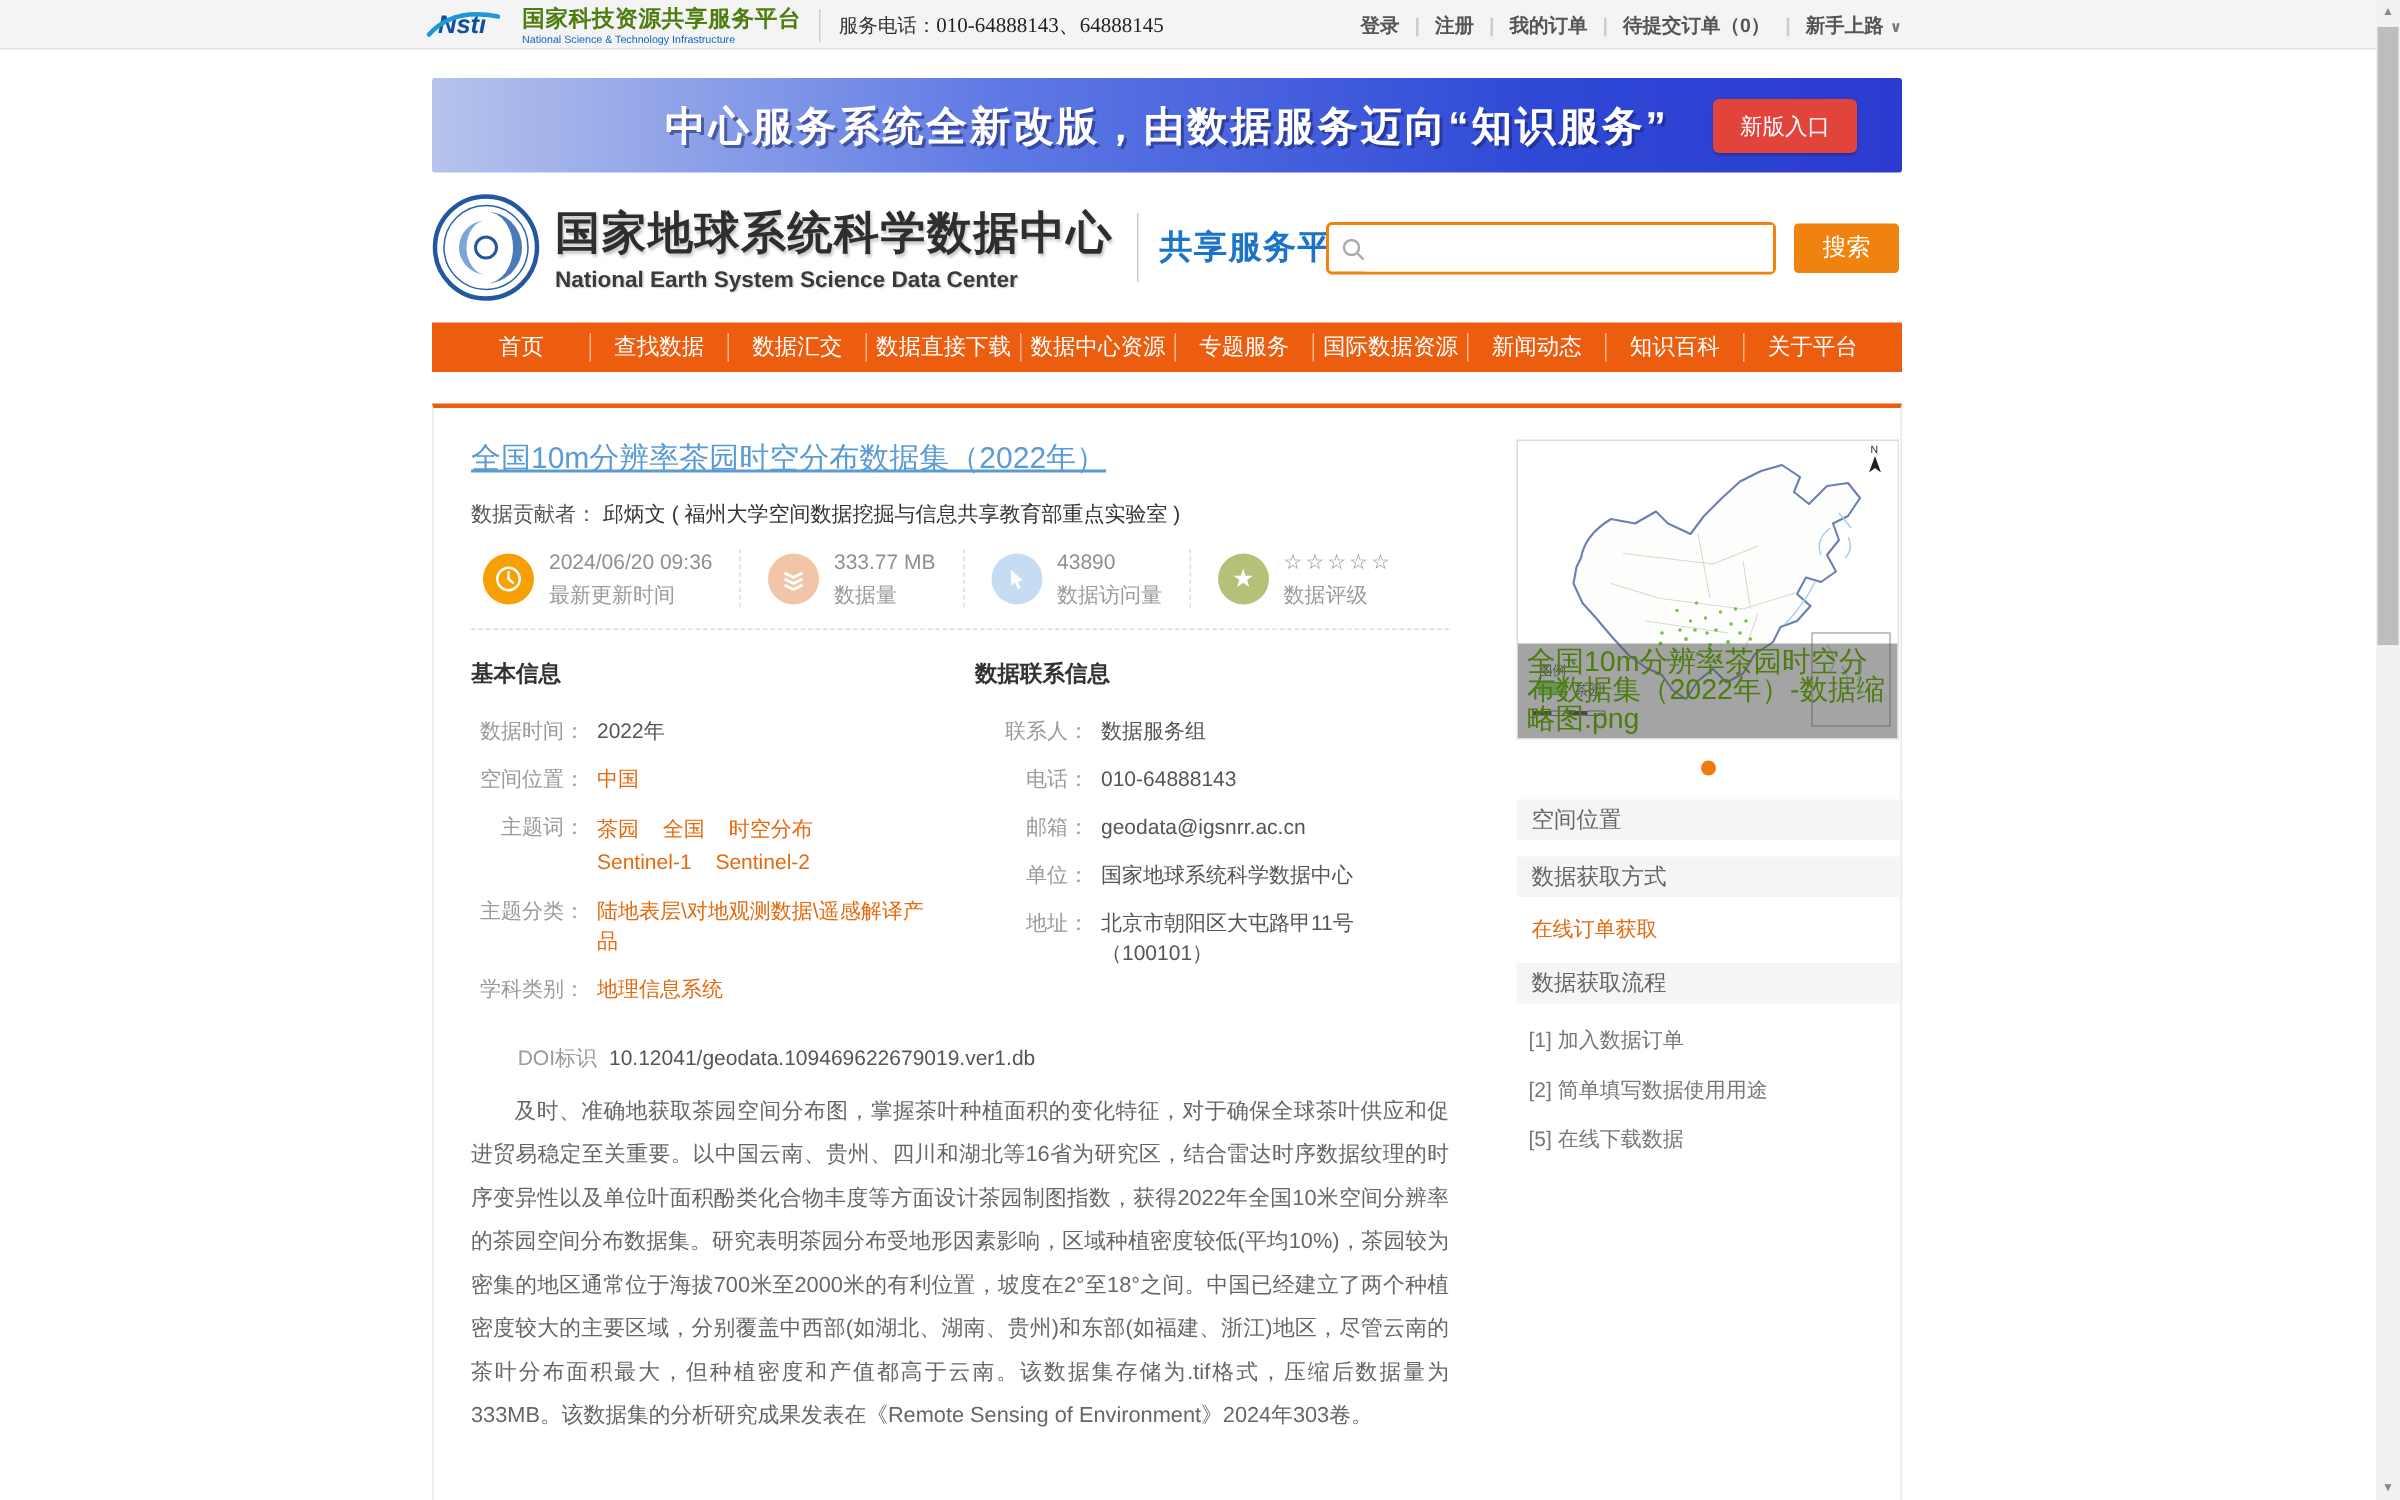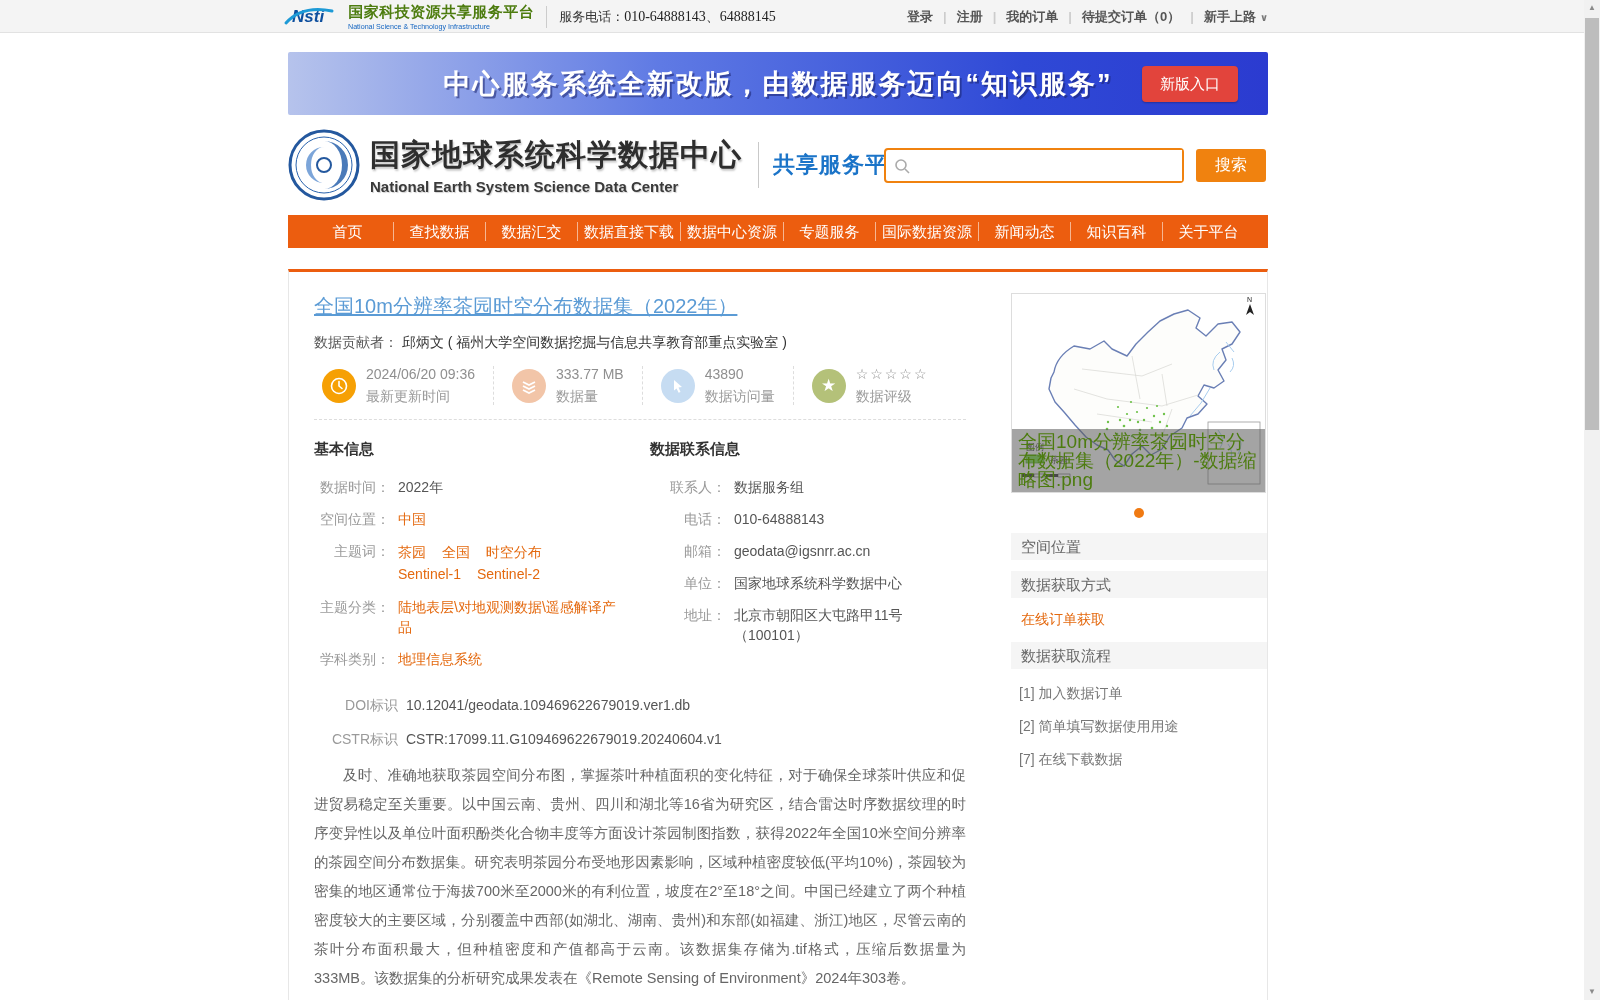--- a/index.html
+++ b/index.html
@@ -316,24 +316,20 @@
             <div class="frow">
               <span class="flabel">地址：</span>
               <span class="fval">北京市朝阳区大屯路甲11号（100101）</span>
             </div>
           </div>
         </div>
 
         <div class="idrow">
           <span class="flabel">DOI标识</span>
           <span class="fval">10.12041/geodata.109469622679019.ver1.db</span>
-        </div>
-        <div class="idrow">
-          <span class="flabel">CSTR标识</span>
-          <span class="fval">CSTR:17099.11.G109469622679019.20240604.v1</span>
         </div>
 
         <p class="abstract">及时、准确地获取茶园空间分布图，掌握茶叶种植面积的变化特征，对于确保全球茶叶供应和促进贸易稳定至关重要。以中国云南、贵州、四川和湖北等16省为研究区，结合雷达时序数据纹理的时序变异性以及单位叶面积酚类化合物丰度等方面设计茶园制图指数，获得2022年全国10米空间分辨率的茶园空间分布数据集。研究表明茶园分布受地形因素影响，区域种植密度较低(平均10%)，茶园较为密集的地区通常位于海拔700米至2000米的有利位置，坡度在2°至18°之间。中国已经建立了两个种植密度较大的主要区域，分别覆盖中西部(如湖北、湖南、贵州)和东部(如福建、浙江)地区，尽管云南的茶叶分布面积最大，但种植密度和产值都高于云南。该数据集存储为.tif格式，压缩后数据量为333MB。该数据集的分析研究成果发表在《Remote Sensing of Environment》2024年303卷。</p>
 
       </div>
 
       <div class="sidebar">
         <div class="mapbox">
           <svg width="255" height="200" viewBox="0 0 255 200">
             <rect x="0" y="0" width="255" height="200" fill="#ffffff"></rect>
@@ -404,21 +400,21 @@
         </div>
 
         <div class="side-h">空间位置</div>
 
         <div class="side-h">数据获取方式</div>
         <a class="side-link">在线订单获取</a>
 
         <div class="side-h">数据获取流程</div>
         <div class="step">[1] 加入数据订单</div>
         <div class="step">[2] 简单填写数据使用用途</div>
-        <div class="step">[7] 在线下载数据</div>
+        <div class="step">[5] 在线下载数据</div>
 
         
       </div>
 
     </div>
   </div>
 
   <div class="scrollbar">
     <div class="sb-arrow sb-up">▲</div>
     <div class="sb-thumb"></div>

